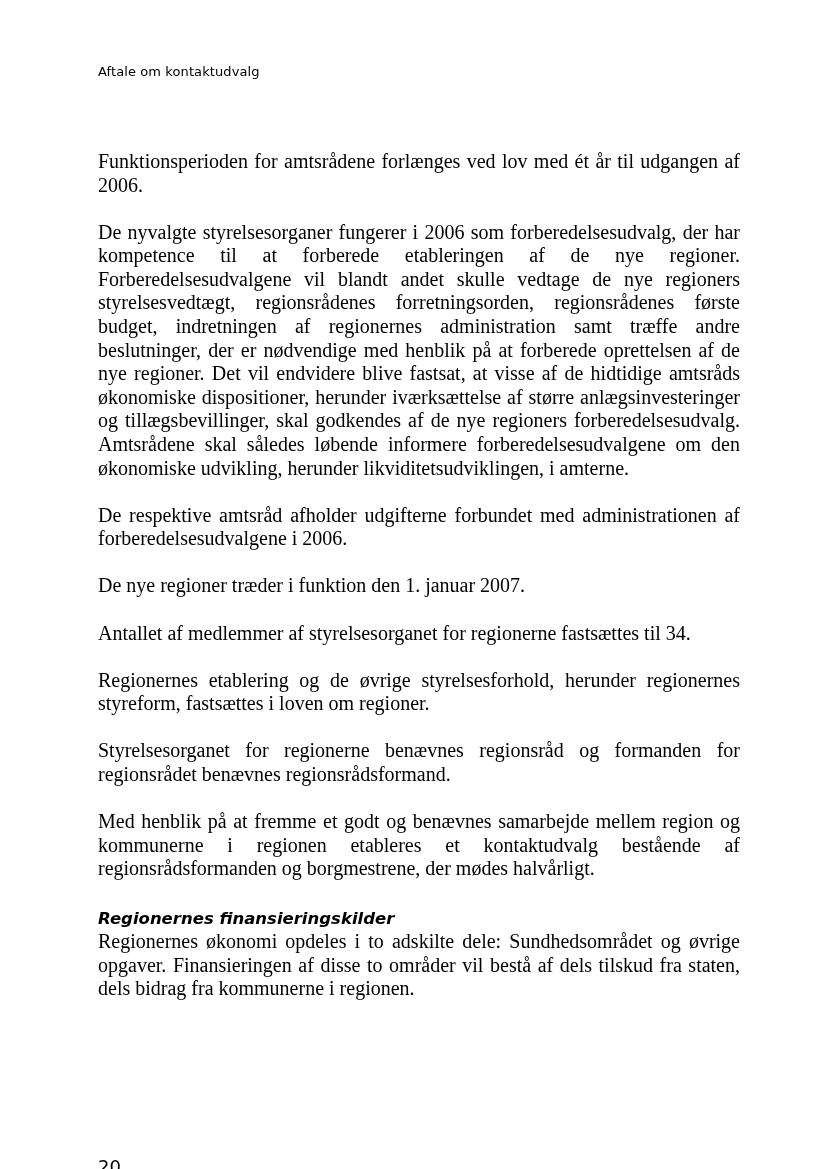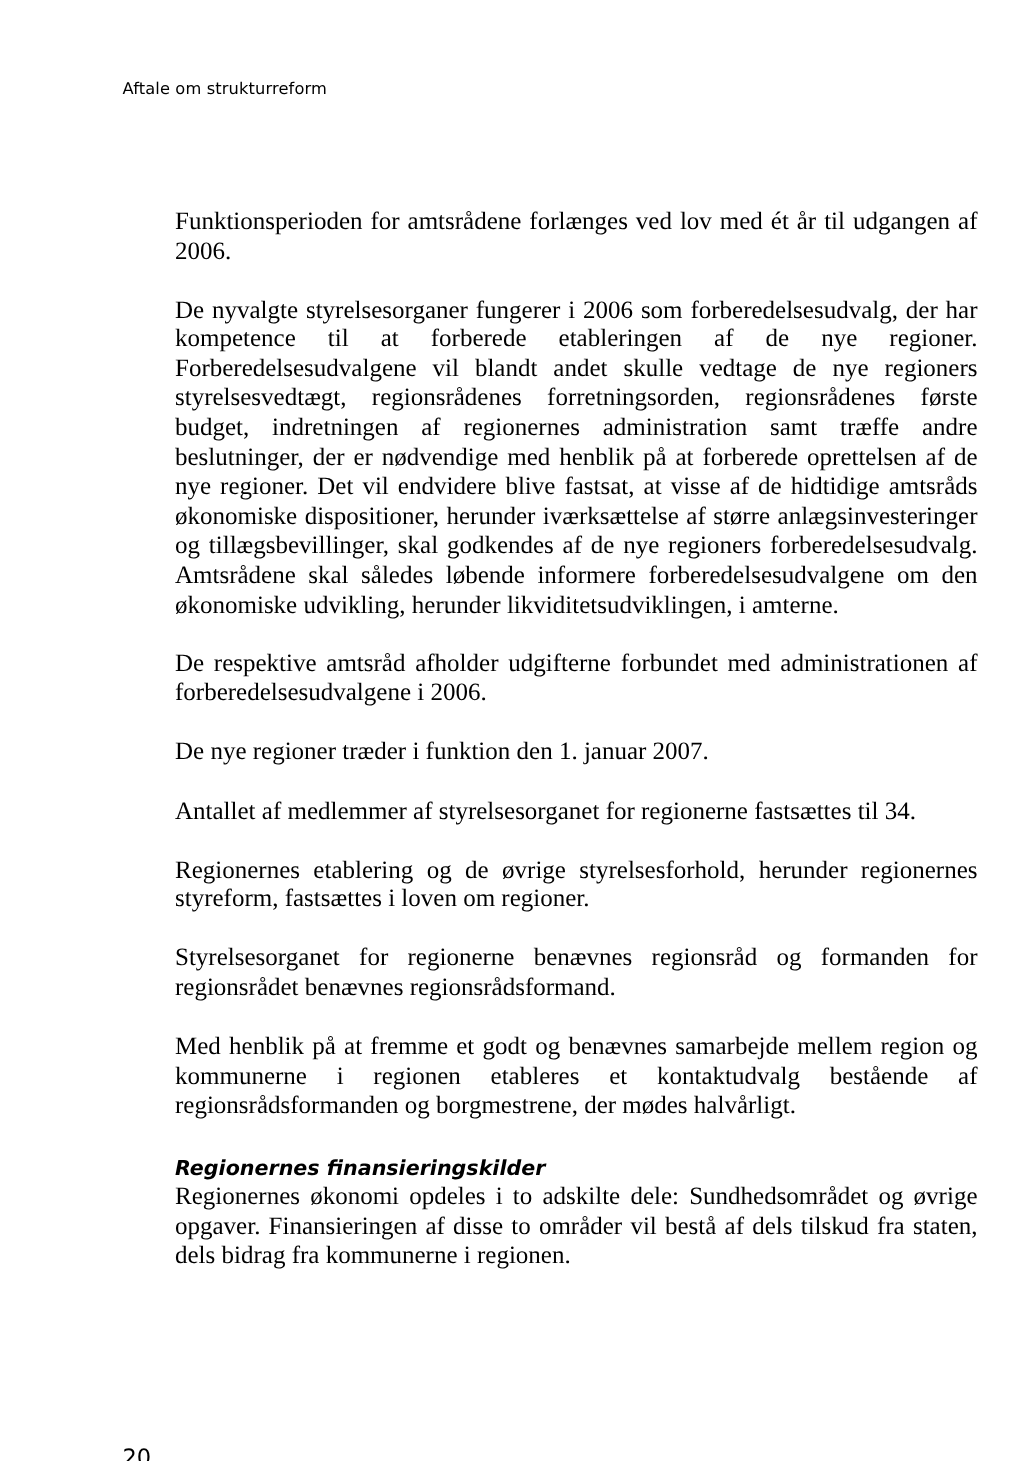--- a/index.html
+++ b/index.html
@@ -18,26 +18,25 @@
       position: absolute;
       left: 98px;
       top: 64px;
       font-family: "DejaVu Sans", sans-serif;
       font-size: 13px;
       letter-spacing: 0.1px;
     }
     .content {
       position: absolute;
       left: 98px;
-      top: 166px;
+      top: 150px;
       width: 642px;
       font-family: "Liberation Serif", serif;
       font-size: 20px;
       line-height: 23.6px;
-      margin-left: 42px;
     }
     .para {
       margin: 0 0 23.5px 0;
       text-align: justify;
       text-align-last: left;
       hyphens: manual;
     }
     .para.tight {
       margin-bottom: 23.5px;
     }
@@ -54,21 +53,21 @@
       position: absolute;
       left: 98px;
       top: 1156px;
       font-family: "DejaVu Sans", sans-serif;
       font-size: 18px;
     }
   </style>
 </head>
 <body>
 
-<div class="running-header">Aftale om strukturreform</div>
+<div class="running-header">Aftale om kontaktudvalg</div>
 
 <div class="content">
   <p class="para">Funktionsperioden for amtsrådene forlænges ved lov med ét år til udgangen af 2006.</p>
   <p class="para">De nyvalgte styrelsesorganer fungerer i 2006 som forberedelsesudvalg, der har kompetence til at forberede etableringen af de nye regioner. Forberedelsesudvalgene vil blandt andet skulle vedtage de nye regioners styrelsesvedtægt, regionsrådenes forretningsorden, regionsrådenes første budget, indretningen af regionernes administration samt træffe andre beslutninger, der er nødvendige med henblik på at forberede oprettelsen af de nye regioner. Det vil endvidere blive fastsat, at visse af de hidtidige amtsråds økonomiske dispositioner, herunder iværksættelse af større anlægsinvesteringer og tillægsbevillinger, skal godkendes af de nye regioners forberedelsesudvalg. Amtsrådene skal således løbende informere forberedelsesudvalgene om den økonomiske udvikling, herunder likviditetsudviklingen, i amterne.</p>
   <p class="para">De respektive amtsråd afholder udgifterne forbundet med administrationen af forberedelsesudvalgene i 2006.</p>
   <p class="para">De nye regioner træder i funktion den 1. januar 2007.</p>
 
   <div>
     <p class="para">Antallet af medlemmer af styrelsesorganet for regionerne fastsættes til 34.</p>
     <p class="para">Regionernes etablering og de øvrige styrelsesforhold, herunder regionernes styreform, fastsættes i loven om regioner.</p>

